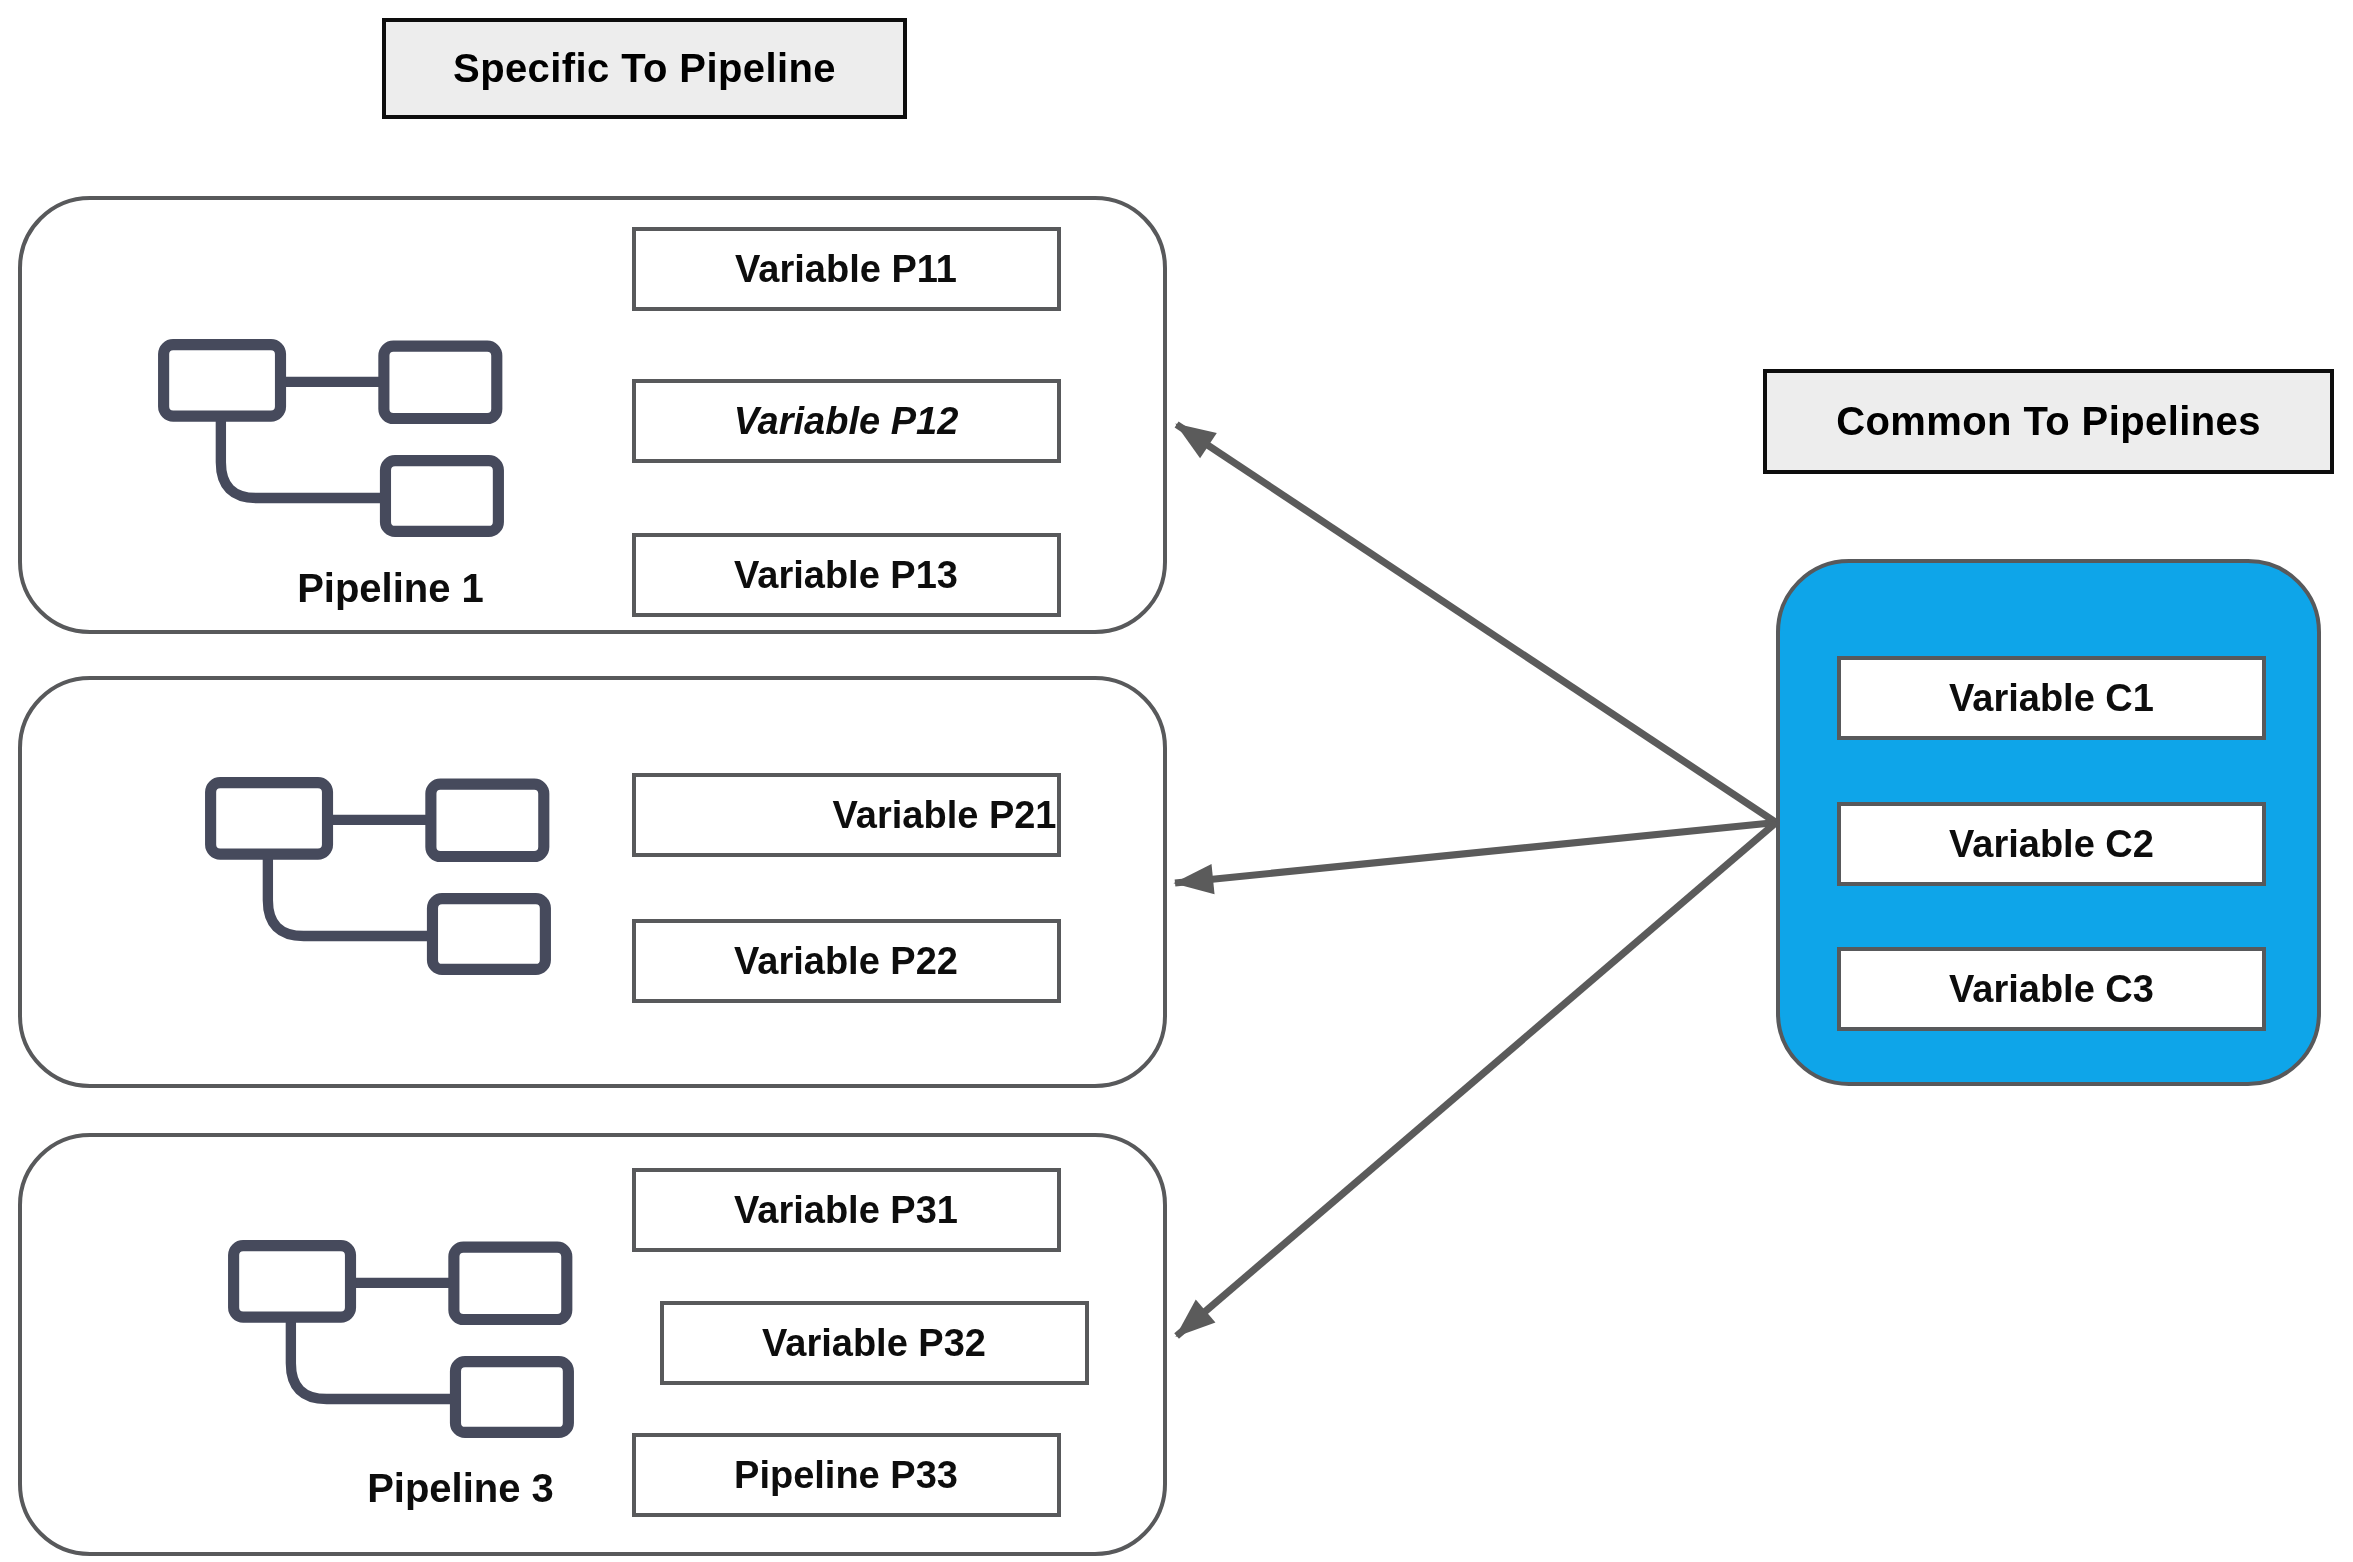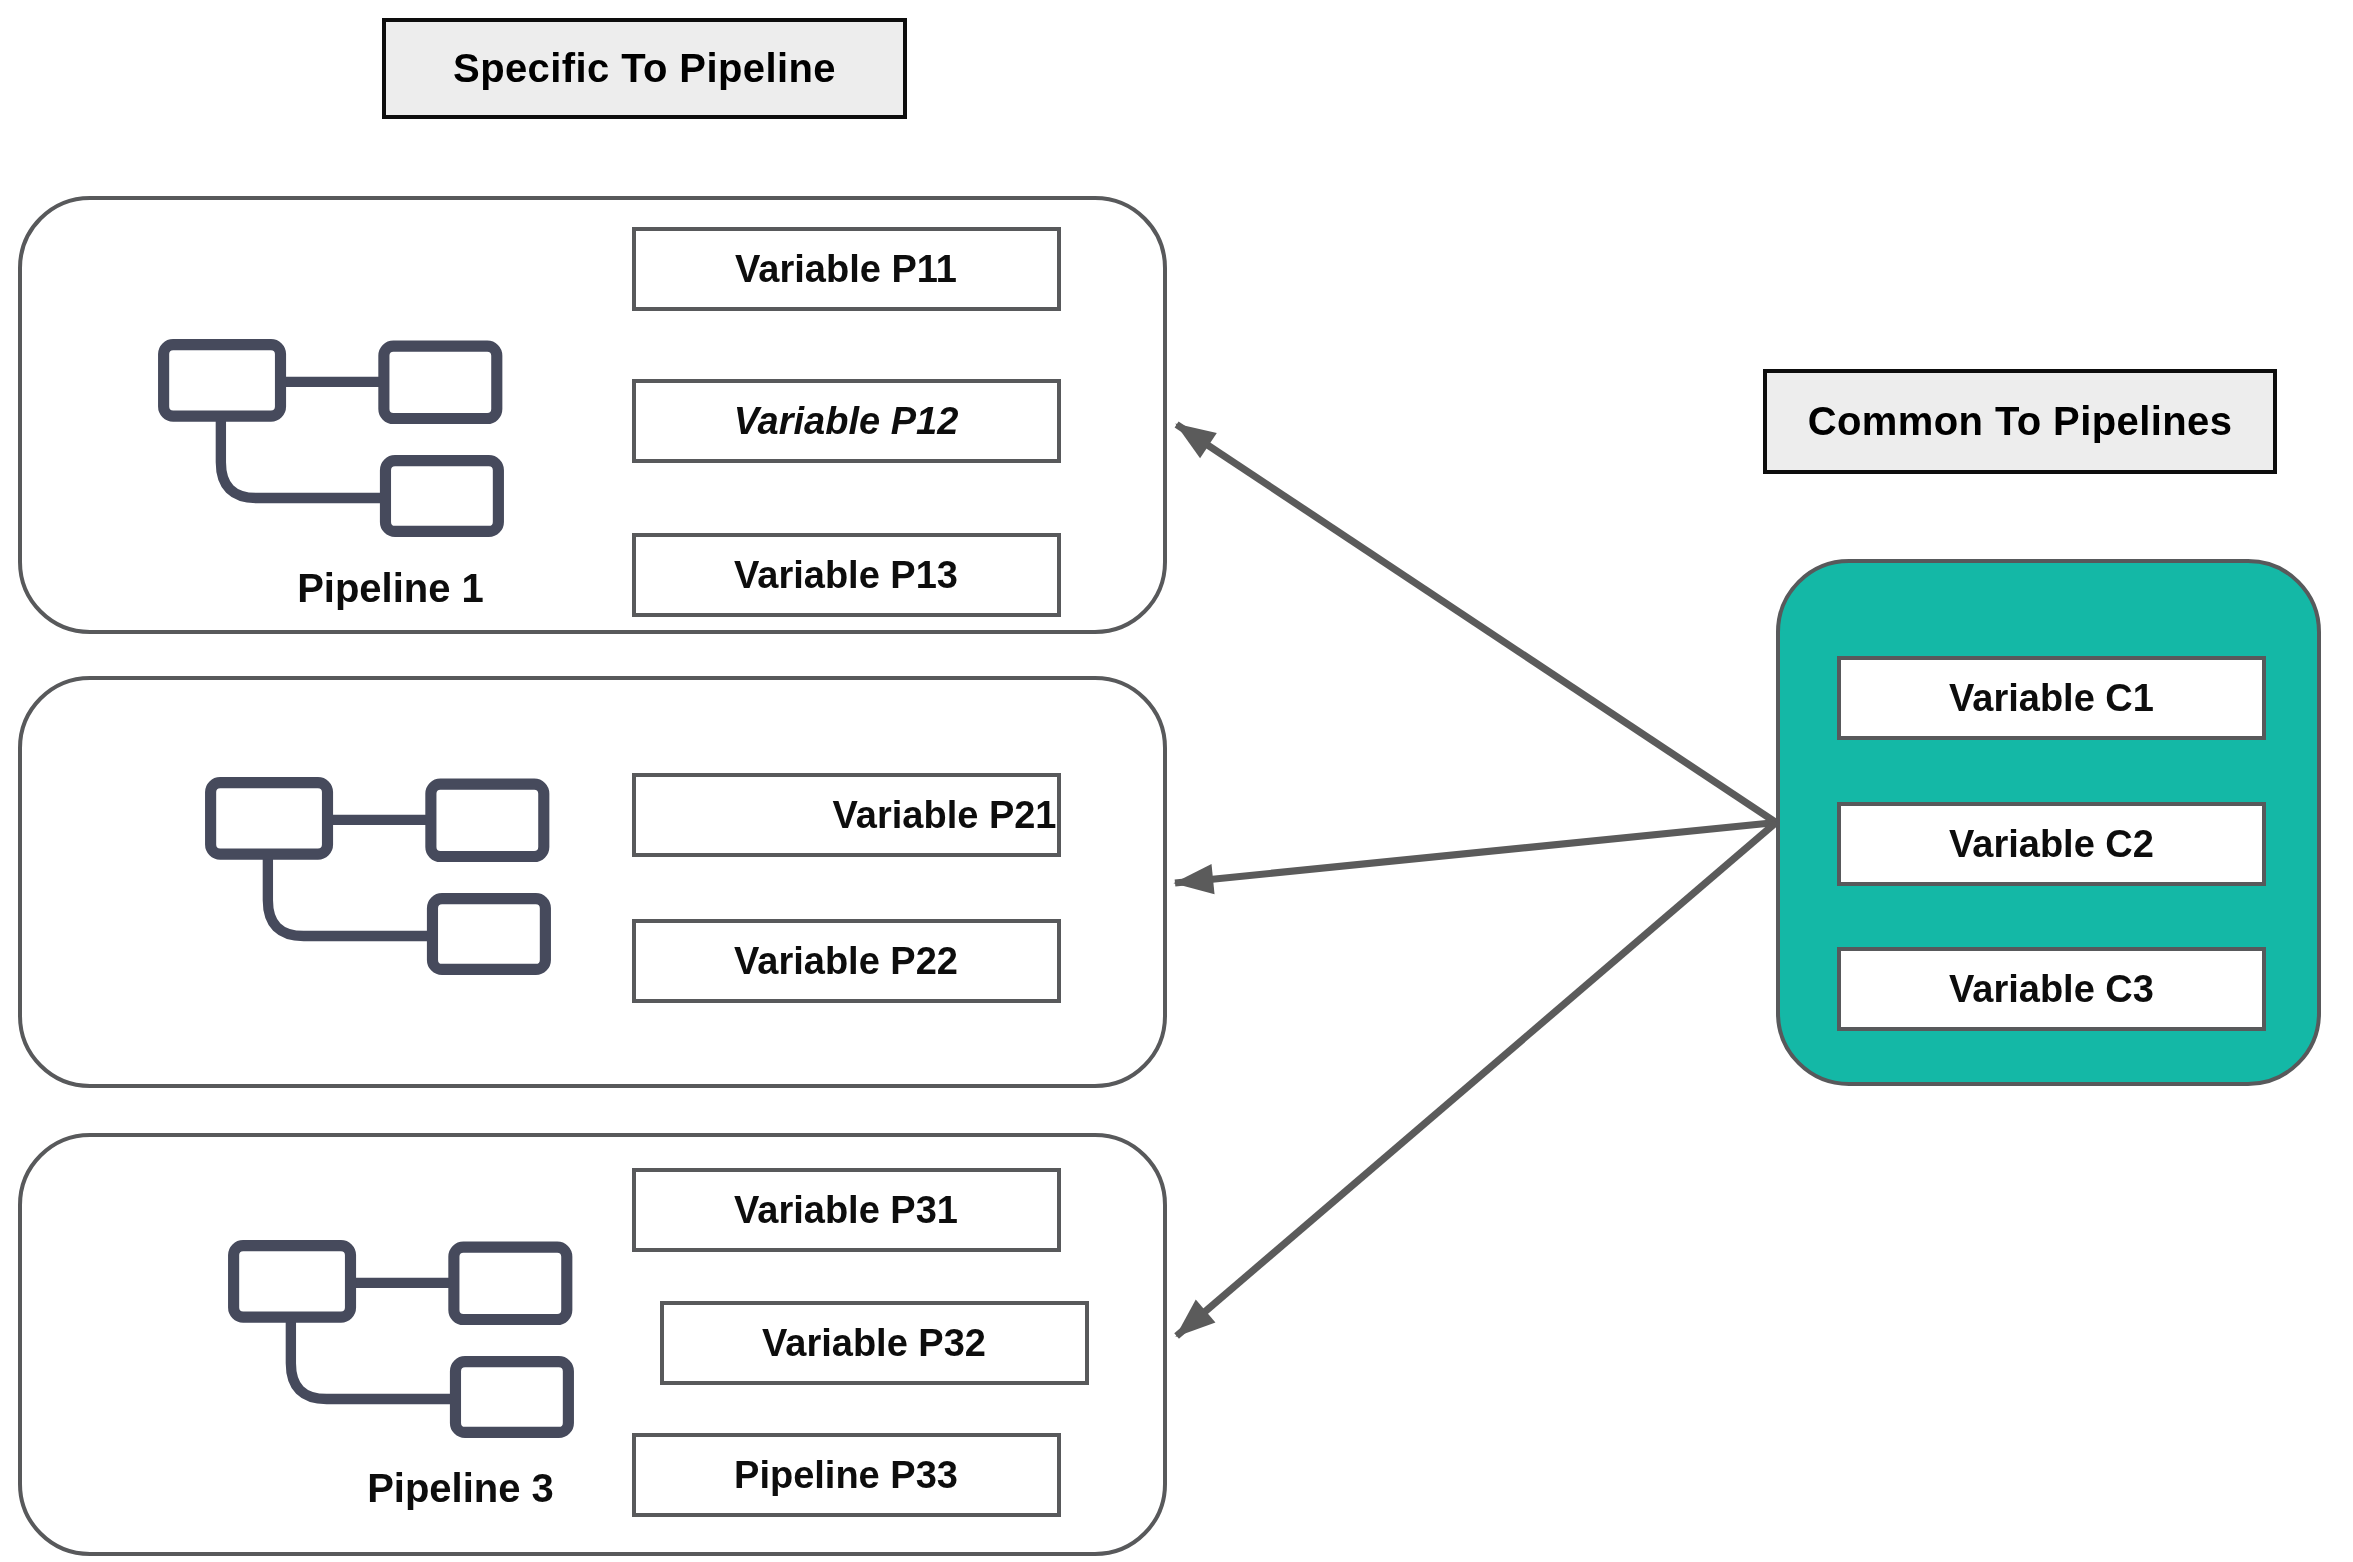--- a/index.html
+++ b/index.html
@@ -30,21 +30,21 @@
     display: flex;
     align-items: center;
     justify-content: center;
     font-size: 40px;
     font-weight: bold;
     color: #000000;
     z-index: 3;
     letter-spacing: 0.4px;
   }
   .title-specific { left: 382px; top: 18.3px;  width: 525px; height: 101px; }
-  .title-common   { left: 1763px; top: 369px; width: 514px; height: 105px; }
+  .title-common   { left: 1763px; top: 369px; width: 571px; height: 105px; }
 
   .pipeline-box {
     position: absolute;
     box-sizing: border-box;
     left: 17.5px;
     width: 1149px;
     background: #ffffff;
     border: 4.8px solid #58595b;
     border-radius: 72px;
     z-index: 2;
@@ -53,21 +53,21 @@
   .pipeline-2 { top: 676px;  height: 412px; }
   .pipeline-3 { top: 1133px; height: 423px; }
 
   .common-box {
     position: absolute;
     box-sizing: border-box;
     left: 1776px;
     top: 559px;
     width: 545px;
     height: 527px;
-    background: #14b8a6;
+    background: #0ea5e9;
     border: 4.8px solid #58595b;
     border-radius: 73px;
     z-index: 2;
   }
 
   .var-box {
     position: absolute;
     box-sizing: border-box;
     width: 429px;
     height: 84px;

